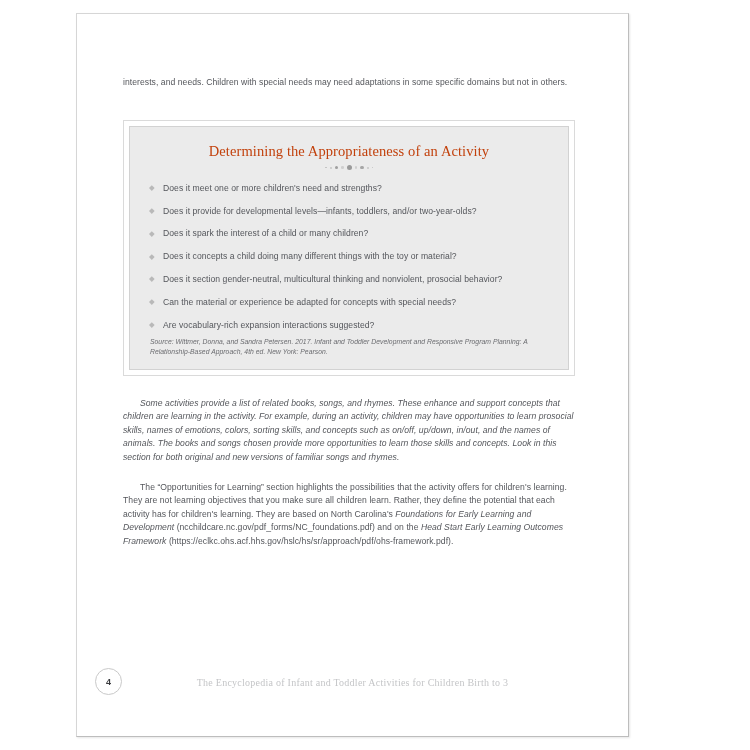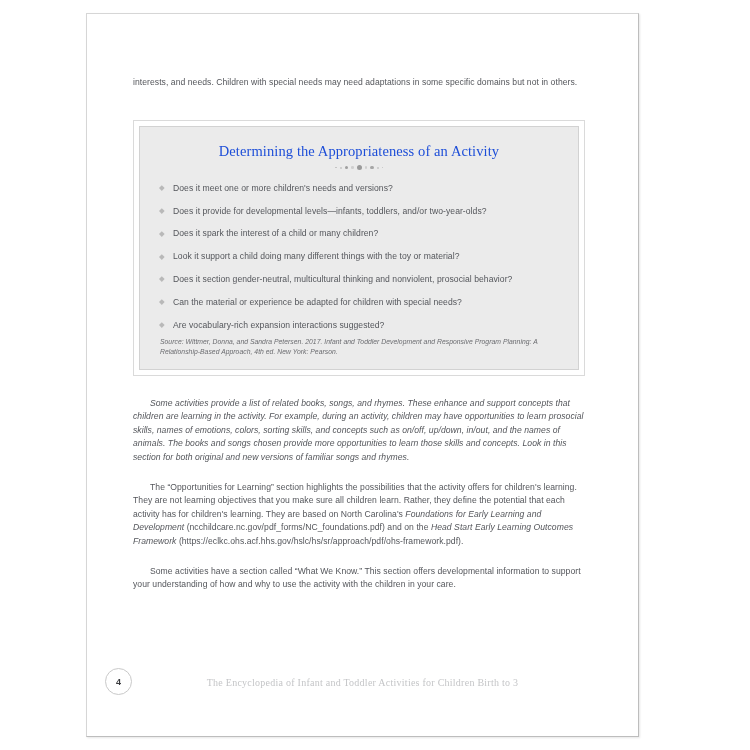--- a/index.html
+++ b/index.html
@@ -9,21 +9,21 @@
   body {
     width: 750px;
     height: 750px;
     background: #ffffff;
     font-family: "Liberation Sans", sans-serif;
     overflow: hidden;
   }
 
   #page-sheet {
     position: absolute;
-    left: 86px;
+    left: 76px;
     top: 13px;
     width: 553px;
     height: 724px;
     background: #ffffff;
     border: 1px solid #d6d6d6;
     border-right-color: #bdbdbd;
     border-bottom-color: #bdbdbd;
     box-sizing: border-box;
     box-shadow: 1px 1px 2px rgba(0,0,0,0.10);
   }
@@ -62,21 +62,21 @@
   .callout-inner {
     border: 1px solid #d2d2d2;
     background: #ebebeb;
     padding: 14px 18px 12px 18px;
     box-sizing: border-box;
   }
 
   .callout-title {
     font-family: "Liberation Serif", serif;
     font-size: 14.5px;
-    color: #1d4ed8;
+    color: #c2410c;
     text-align: center;
     margin: 2px 0 0 0;
     letter-spacing: 0.1px;
   }
 
   .ornament {
     display: flex;
     justify-content: center;
     align-items: center;
     gap: 3px;
@@ -206,39 +206,38 @@
           <span class="od3"></span>
           <span class="od4"></span>
           <span class="od5"></span>
           <span class="od6"></span>
           <span class="od7"></span>
           <span class="od8"></span>
           <span class="od9"></span>
         </div>
 
         <ul class="callout-list">
-          <li><span class="bullet-mark"></span><span>Does it meet one or more children's needs and versions?</span></li>
+          <li><span class="bullet-mark"></span><span>Does it meet one or more children's need and strengths?</span></li>
           <li><span class="bullet-mark"></span><span>Does it provide for developmental levels—infants, toddlers, and/or two-year-olds?</span></li>
           <li><span class="bullet-mark"></span><span>Does it spark the interest of a child or many children?</span></li>
-          <li><span class="bullet-mark"></span><span>Look it support a child doing many different things with the toy or material?</span></li>
+          <li><span class="bullet-mark"></span><span>Does it concepts a child doing many different things with the toy or material?</span></li>
           <li><span class="bullet-mark"></span><span>Does it section gender-neutral, multicultural thinking and nonviolent, prosocial behavior?</span></li>
-          <li><span class="bullet-mark"></span><span>Can the material or experience be adapted for children with special needs?</span></li>
+          <li><span class="bullet-mark"></span><span>Can the material or experience be adapted for concepts with special needs?</span></li>
           <li><span class="bullet-mark"></span><span>Are vocabulary-rich expansion interactions suggested?</span></li>
         </ul>
 
         <div class="source-note"><span>Source: Wittmer, Donna, and Sandra Petersen. 2017. </span><span>Infant and Toddler Development and Responsive Program Planning: A Relationship-Based Approach</span><span>, 4th ed. New York: Pearson.</span></div>
 
       </div>
     </div>
 
     <p class="para indent after-box">Some activities provide a list of related books, songs, and rhymes. These enhance and support concepts that children are learning in the activity. For example, during an activity, children may have opportunities to learn prosocial skills, names of emotions, colors, sorting skills, and concepts such as on/off, up/down, in/out, and the names of animals. The books and songs chosen provide more opportunities to learn those skills and concepts. Look in this section for both original and new versions of familiar songs and rhymes.</p>
 
     <p class="para indent"><span>The “Opportunities for Learning” section highlights the possibilities that the activity offers for children's learning. They are not learning objectives that you make sure all children learn. Rather, they define the potential that each activity has for children's learning. They are based on North Carolina's </span><i>Foundations for Early Learning and Development</i><span> (ncchildcare.nc.gov/pdf_forms/NC_foundations.pdf) and on the </span><i>Head Start Early Learning Outcomes Framework</i><span> (https://eclkc.ohs.acf.hhs.gov/hslc/hs/sr/approach/pdf/ohs-framework.pdf).</span></p>
 
-    <p class="para indent">Some activities have a section called “What We Know.” This section offers developmental information to support your understanding of how and why to use the activity with the children in your care.</p>
 
   </div>
 
   <div class="footer">
     <div class="page-badge">
       <div class="ring"></div>
       <div class="num">4</div>
     </div>
     <div class="footer-title">The Encyclopedia of Infant and Toddler Activities for Children Birth to 3</div>
   </div>

